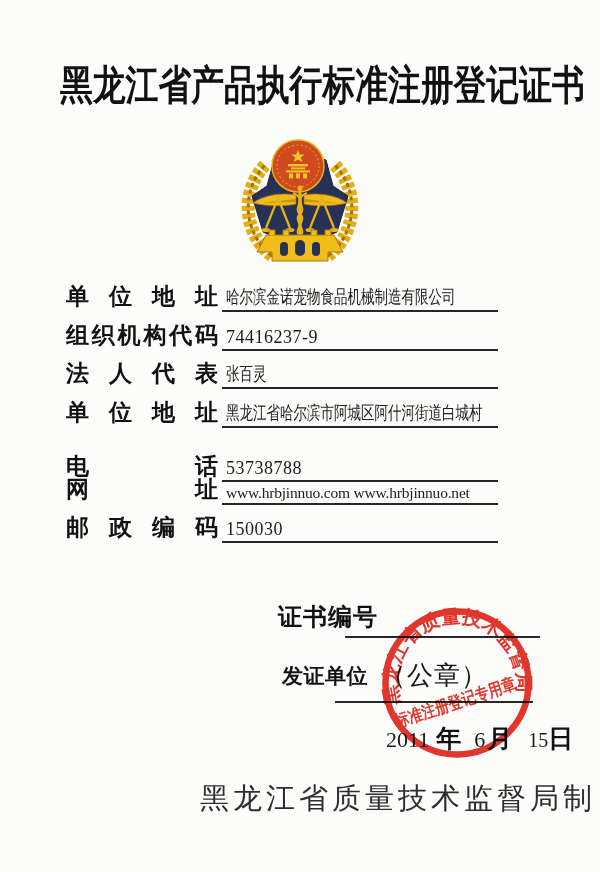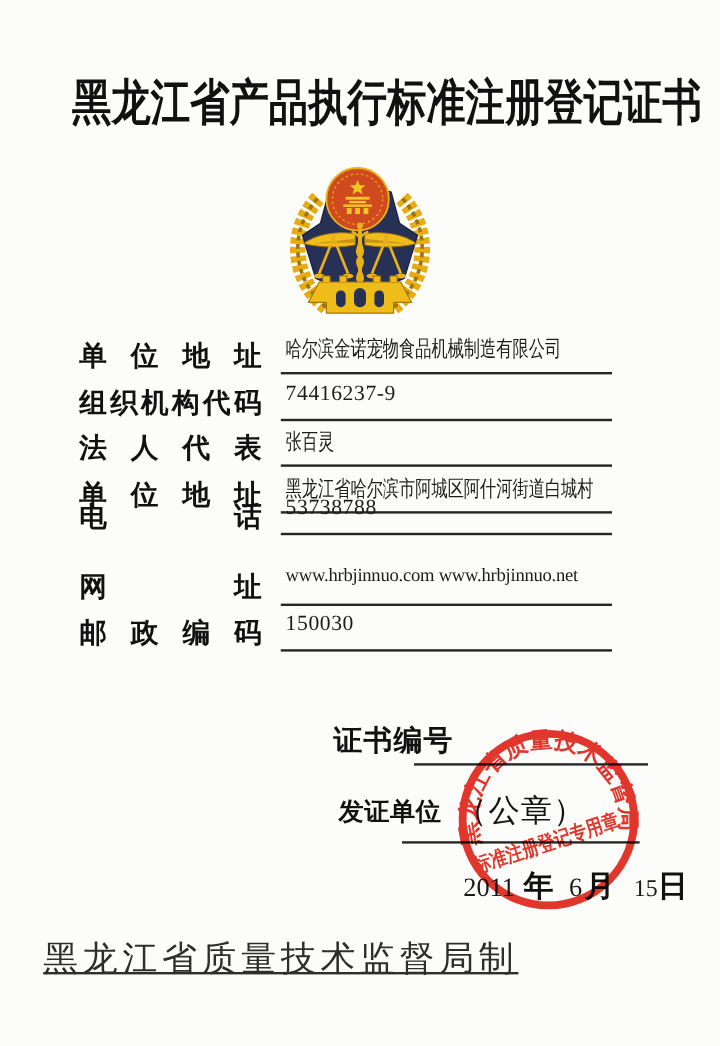--- a/index.html
+++ b/index.html
@@ -20,23 +20,23 @@
          mix-blend-mode:multiply; opacity:0.92; }
 
   .form-row{ position:absolute; left:66px; display:flex; align-items:flex-end; height:34px; }
   .f-label{
     width:152px; height:34px; line-height:36px;
     font-family:"Liberation Sans","DejaVu Sans",sans-serif;
     font-weight:bold; font-size:23px; color:#111;
     text-align:justify; text-align-last:justify;
   }
   .f-valuebox{
-    width:276px; height:34px; margin-left:16px;
+    width:276px; height:34px; margin-left:4px;
     border-bottom:2px solid #262626;
-    display:flex; padding:0 0 1px 4px; box-sizing:border-box;
+    display:flex; align-items:flex-end; padding:0 0 1px 4px; box-sizing:border-box;
   }
   .f-value{ font-size:18px; color:#1c1c1c; white-space:nowrap; }
   .f-value.cjk{ font-size:18.5px; display:inline-block; transform:scaleX(0.73); transform-origin:0 100%; }
   .f-value.num{ font-size:18px; letter-spacing:0.5px; }
   .f-value.url{ font-size:15.5px; letter-spacing:-0.2px; }
 
   .certno-label, .issuer-label{
     position:absolute; font-family:"Liberation Sans","DejaVu Sans",sans-serif;
     font-weight:bold; color:#111; white-space:nowrap;margin-left:20px;
   }
@@ -53,22 +53,22 @@
     position:absolute; left:386px; top:722px; display:flex; align-items:baseline;
     color:#111; white-space:nowrap;
   }
   .dateline .dnum{ font-size:22px; color:#1a1a1a; }
   .dateline .dnum.day{ font-size:20px; }
   .dateline .dunit{ font-size:25px; font-weight:bold;
     font-family:"Liberation Sans","DejaVu Sans",sans-serif; }
   .dateline .g1{ margin-left:7px; } .dateline .g2{ margin-left:13px; }
   .dateline .g3{ margin-left:2px; } .dateline .g4{ margin-left:16px; }
   .footer{
-    position:absolute; left:36px; top:779px; width:560px; text-align:left;
-    font-size:29px; letter-spacing:4px; color:#2e2e2e; white-space:nowrap;text-decoration:underline;
+    position:absolute; left:36px; top:779px; width:560px; text-align:right;
+    font-size:29px; letter-spacing:4px; color:#2e2e2e; white-space:nowrap;
   }
 </style>
 </head>
 <body>
 
 <div class="page">
 
   <div class="title">黑龙江省产品执行标准注册登记证书</div>
 
   <svg class="emblem" viewBox="0 0 128 130" aria-hidden="true">
@@ -145,21 +145,21 @@
     <div class="f-valuebox">
       <span class="f-value cjk">张百灵</span>
     </div>
   </div>
   <div class="form-row" style="top:394px">
     <div class="f-label">单位地址</div>
     <div class="f-valuebox">
       <span class="f-value cjk">黑龙江省哈尔滨市阿城区阿什河街道白城村</span>
     </div>
   </div>
-  <div class="form-row" style="top:412px">
+  <div class="form-row" style="top:448px">
     <div class="f-label">电话</div>
     <div class="f-valuebox">
       <span class="f-value num">53738788</span>
     </div>
   </div>
   <div class="form-row" style="top:471px">
     <div class="f-label">网址</div>
     <div class="f-valuebox">
       <span class="f-value url">www.hrbjinnuo.com   www.hrbjinnuo.net</span>
     </div>

